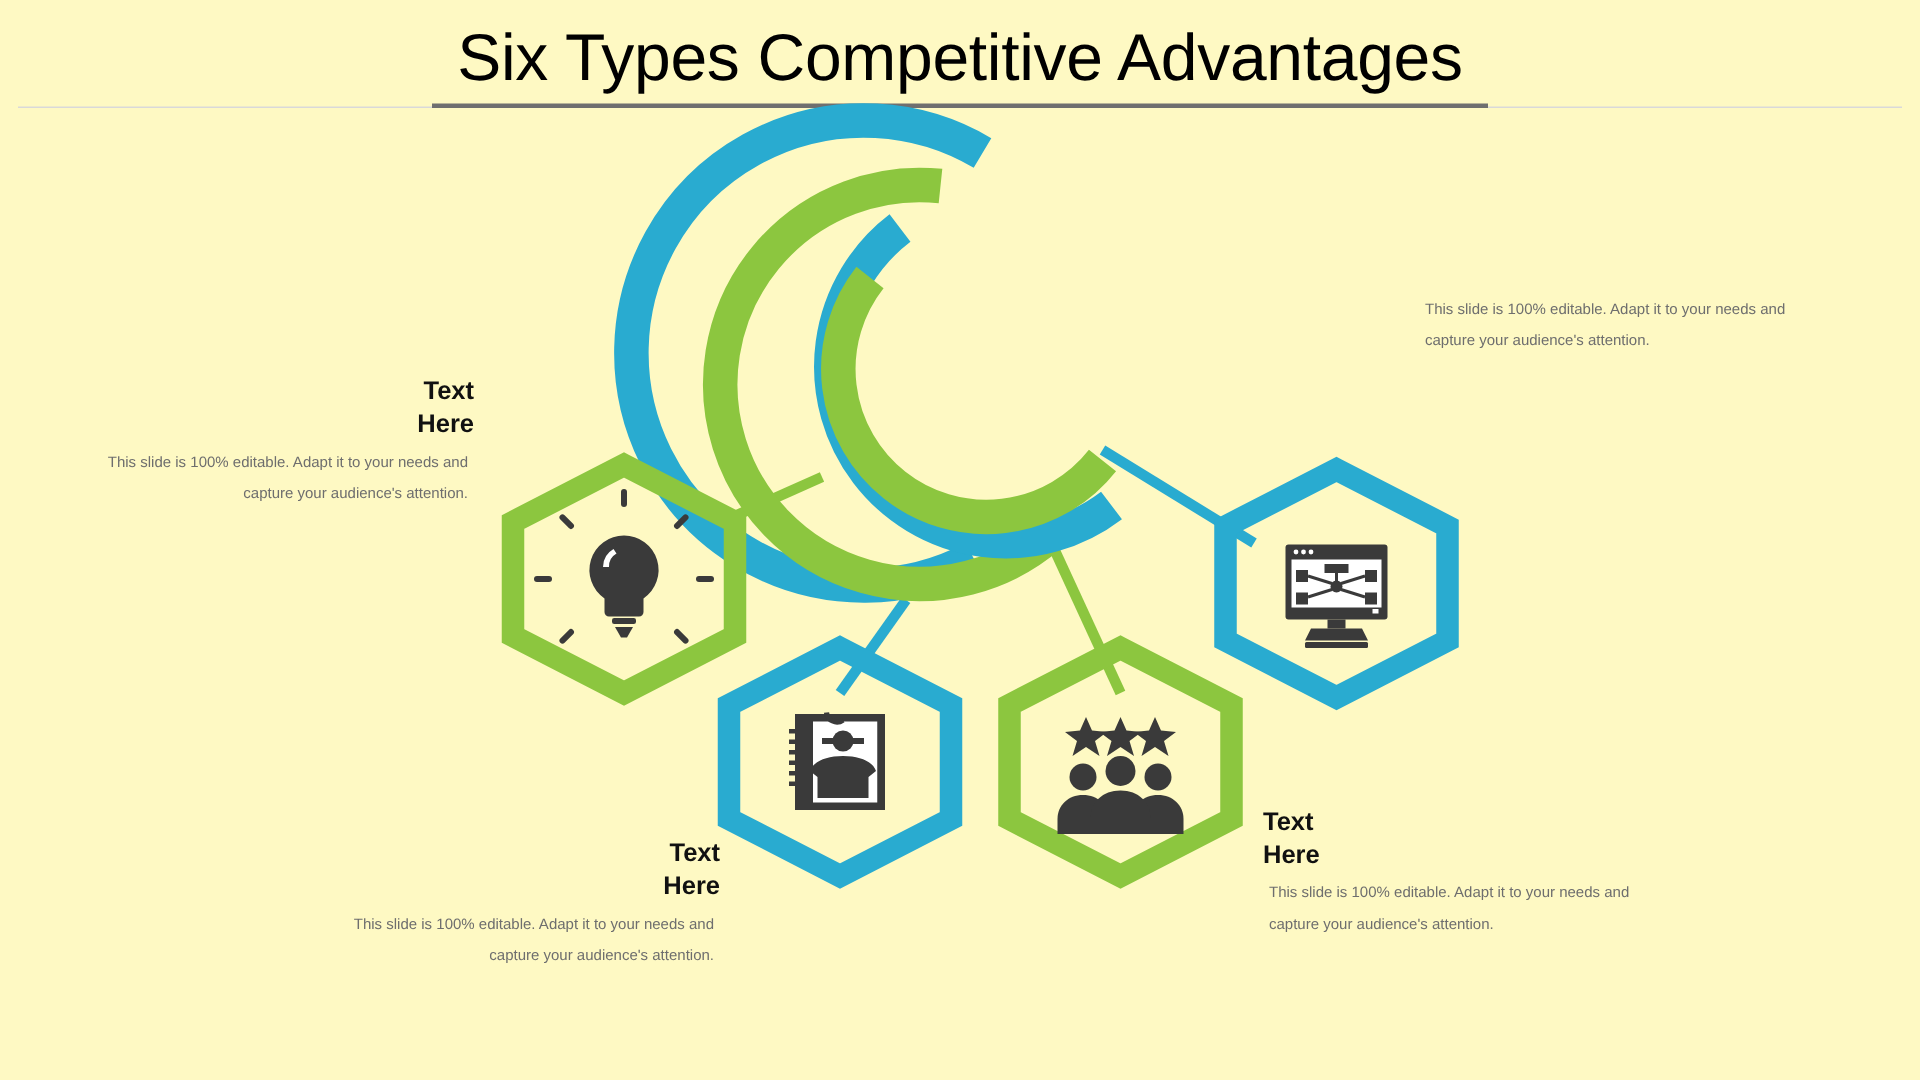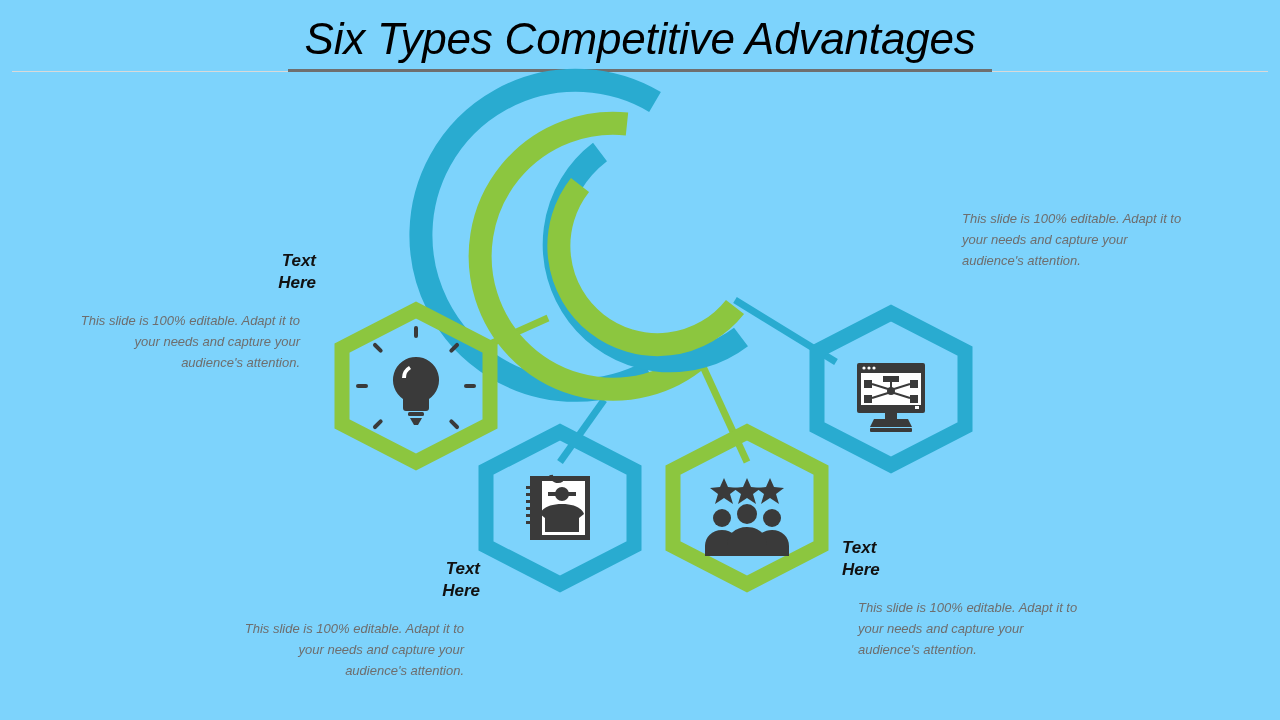--- a/index.html
+++ b/index.html
@@ -9,23 +9,22 @@
     background: #ffffff;
   }
   body {
     font-family: "Liberation Sans", sans-serif;
     -webkit-font-smoothing: antialiased;
   }
   .slide {
     position: relative;
     width: 1280px;
     height: 720px;
-    background: #7dd3fc;
+    background: #fef9c3;
     overflow: hidden;
-    font-style: italic;
   }
 
   
   .title-zone {
     position: absolute;
     left: 0;
     top: 0;
     width: 1280px;
     height: 78px;
   }
@@ -65,25 +64,25 @@
   }
   .txt-head {
     font-size: 17px;
     font-weight: bold;
     color: #111111;
     line-height: 22px;
     white-space: pre-line;
     margin: 0 0 3px 0;
   }
   .txt-body {
-    font-size: 13px;
+    font-size: 10px;
     font-weight: 400;
     color: #6e6e6e;
     line-height: 21px;
-    margin: 16px;
+    margin: 4px;
   }
   .align-right { text-align: right; }
   .align-left  { text-align: left;  }
 
   #block-left       { left: 60px;  top: 250px; width: 256px; }
   #block-top-right  { left: 946px; top: 192px; width: 258px; }
   #block-bottom-left{ left: 222px; top: 558px; width: 258px; }
   #block-bottom-right{left: 842px; top: 537px; width: 260px; }
 
   

